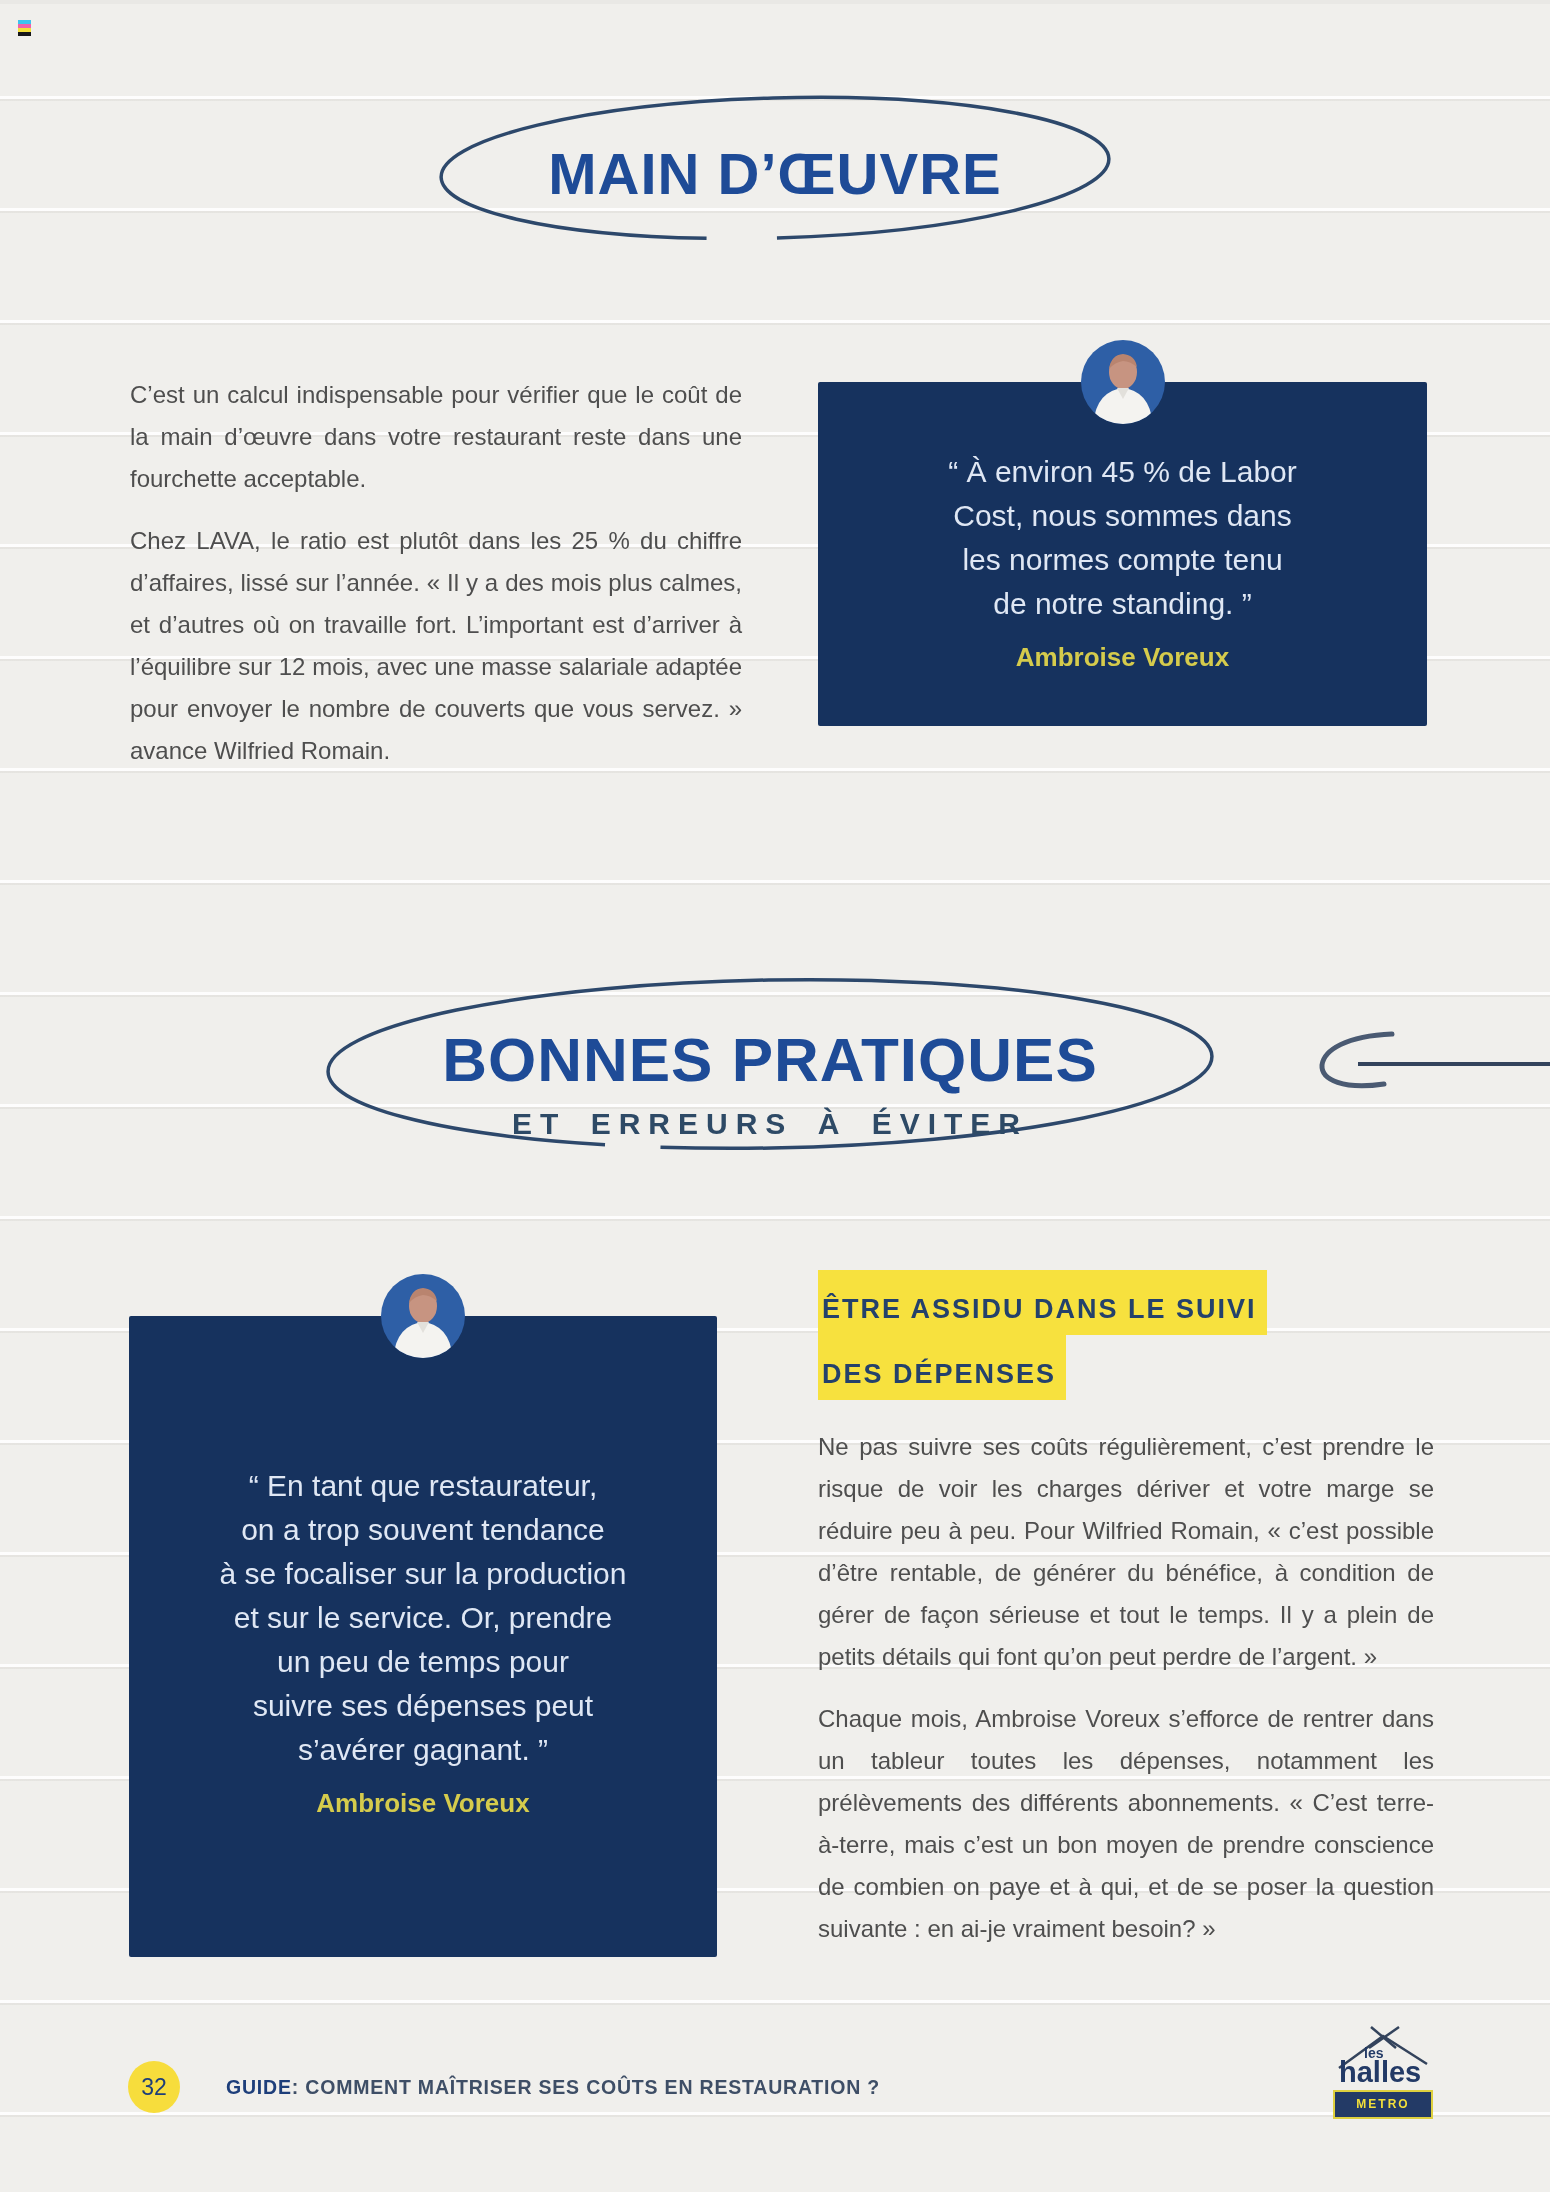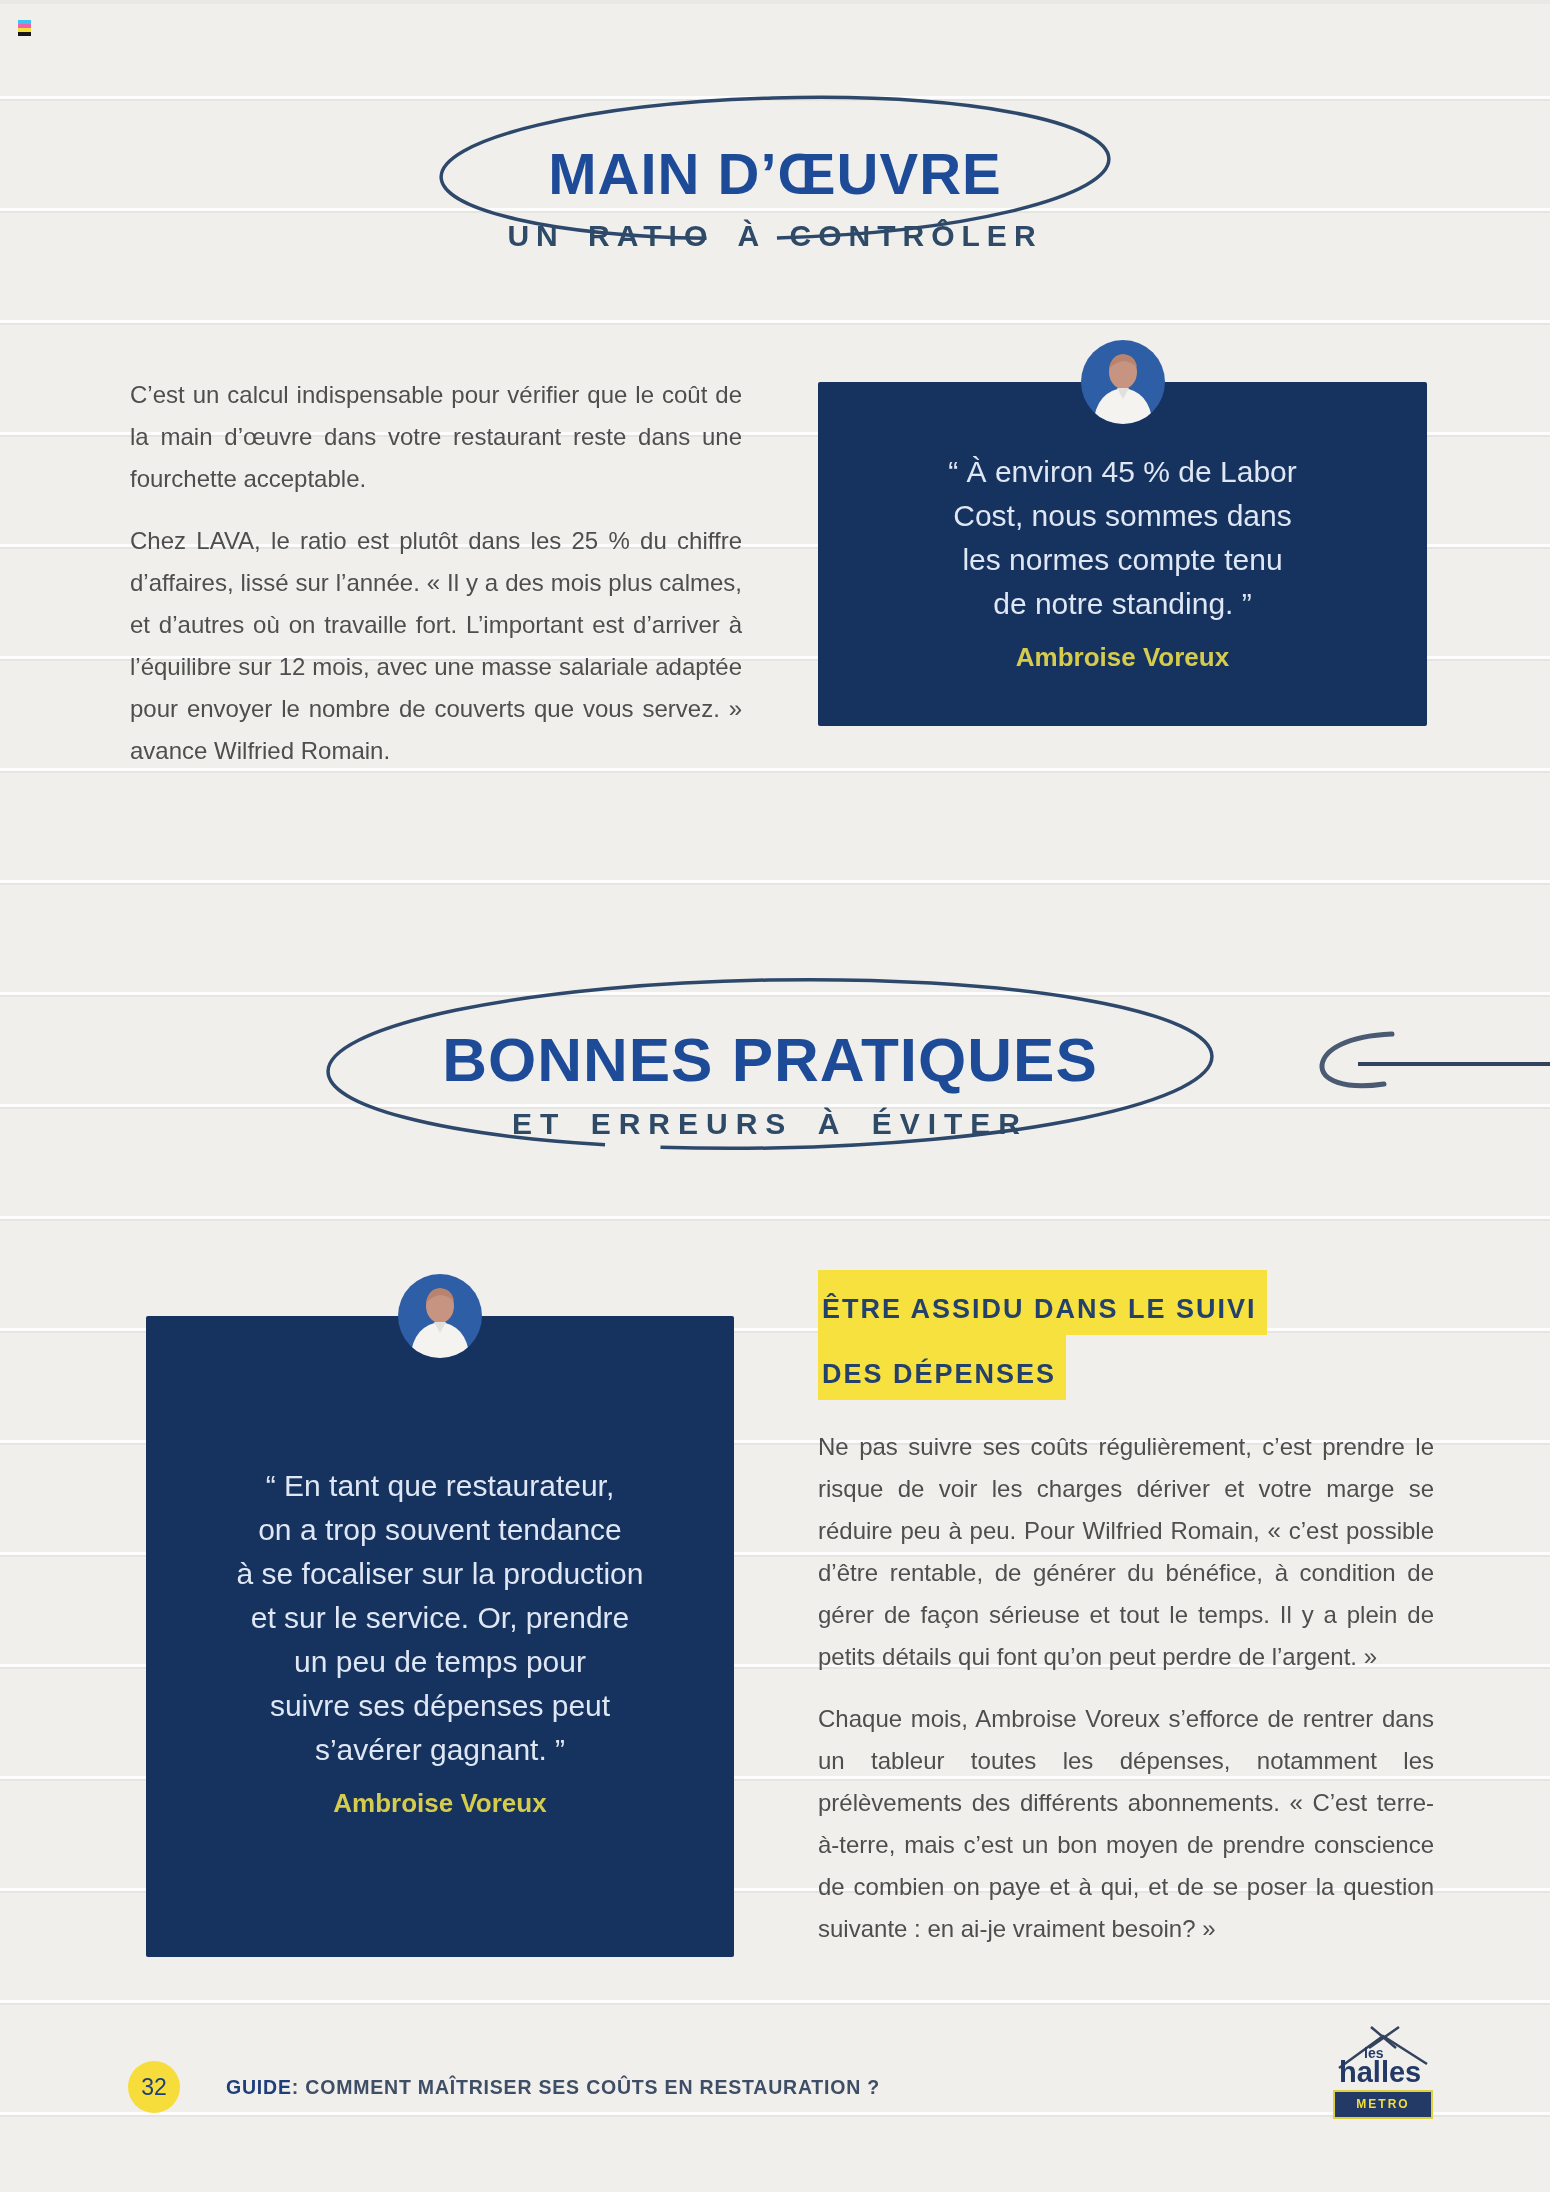--- a/index.html
+++ b/index.html
@@ -54,21 +54,21 @@
     font-size:27px; letter-spacing:2px; padding:17px 10px 4px 4px;
     font-weight:700; text-align:left;
   }
 
   
   .quote-card{
     position:absolute; background:#16325e; border-radius:2px;
     text-align:center; color:#dfe7f4;
   }
   .card1{ left:818px; top:378px; width:609px; height:344px; padding:68px 40px 0; }
-  .card2{ left:146px; top:1312px; width:588px; height:641px; padding:148px 30px 0; }
+  .card2{ left:129px; top:1312px; width:588px; height:641px; padding:148px 30px 0; }
   .avatar{
     position:absolute; left:50%; top:0; transform:translate(-50%,-50%);
     width:86px; height:86px;
   }
   .quote-text{
     white-space:pre-line; font-size:30px; line-height:44px; font-weight:500;
     color:#dfe7f4;
   }
   .quote-attrib{
     margin-top:16px; color:#d5cb4c; font-size:26px; font-weight:700;
@@ -103,21 +103,20 @@
       <span class="reg-m"></span>
       <span class="reg-y"></span>
       <span class="reg-k"></span>
   </div>
 
   <header class="section-header s1">
     <svg class="sketch-svg" width="690" height="180" viewBox="0 0 690 180">
       <ellipse cx="345" cy="86" rx="334" ry="70" fill="none" stroke="#2d486b" stroke-width="3.5" pathLength="100" stroke-dasharray="95 5" stroke-dashoffset="-30" transform="rotate(-1.6 345 86)"></ellipse>
     </svg>
     <h1 class="big-title">MAIN D’ŒUVRE</h1>
-    <div class="hand-sub">UN RATIO À CONTRÔLER</div>
   </header>
 
   <div class="body-col col-a">
     <p>C’est un calcul indispensable pour vérifier que le coût de la main d’œuvre dans votre restaurant reste dans une fourchette acceptable.</p>
     <p>Chez LAVA, le ratio est plutôt dans les 25 % du chiffre d’affaires, lissé sur l’année. « Il y a des mois plus calmes, et d’autres où on travaille fort. L’important est d’arriver à l’équilibre sur 12 mois, avec une masse salariale adaptée pour envoyer le nombre de couverts que vous servez. » avance Wilfried Romain.</p>
   </div>
 
   <aside class="quote-card card1">
     <div class="avatar">
       <svg width="86" height="86" viewBox="0 0 86 86">

